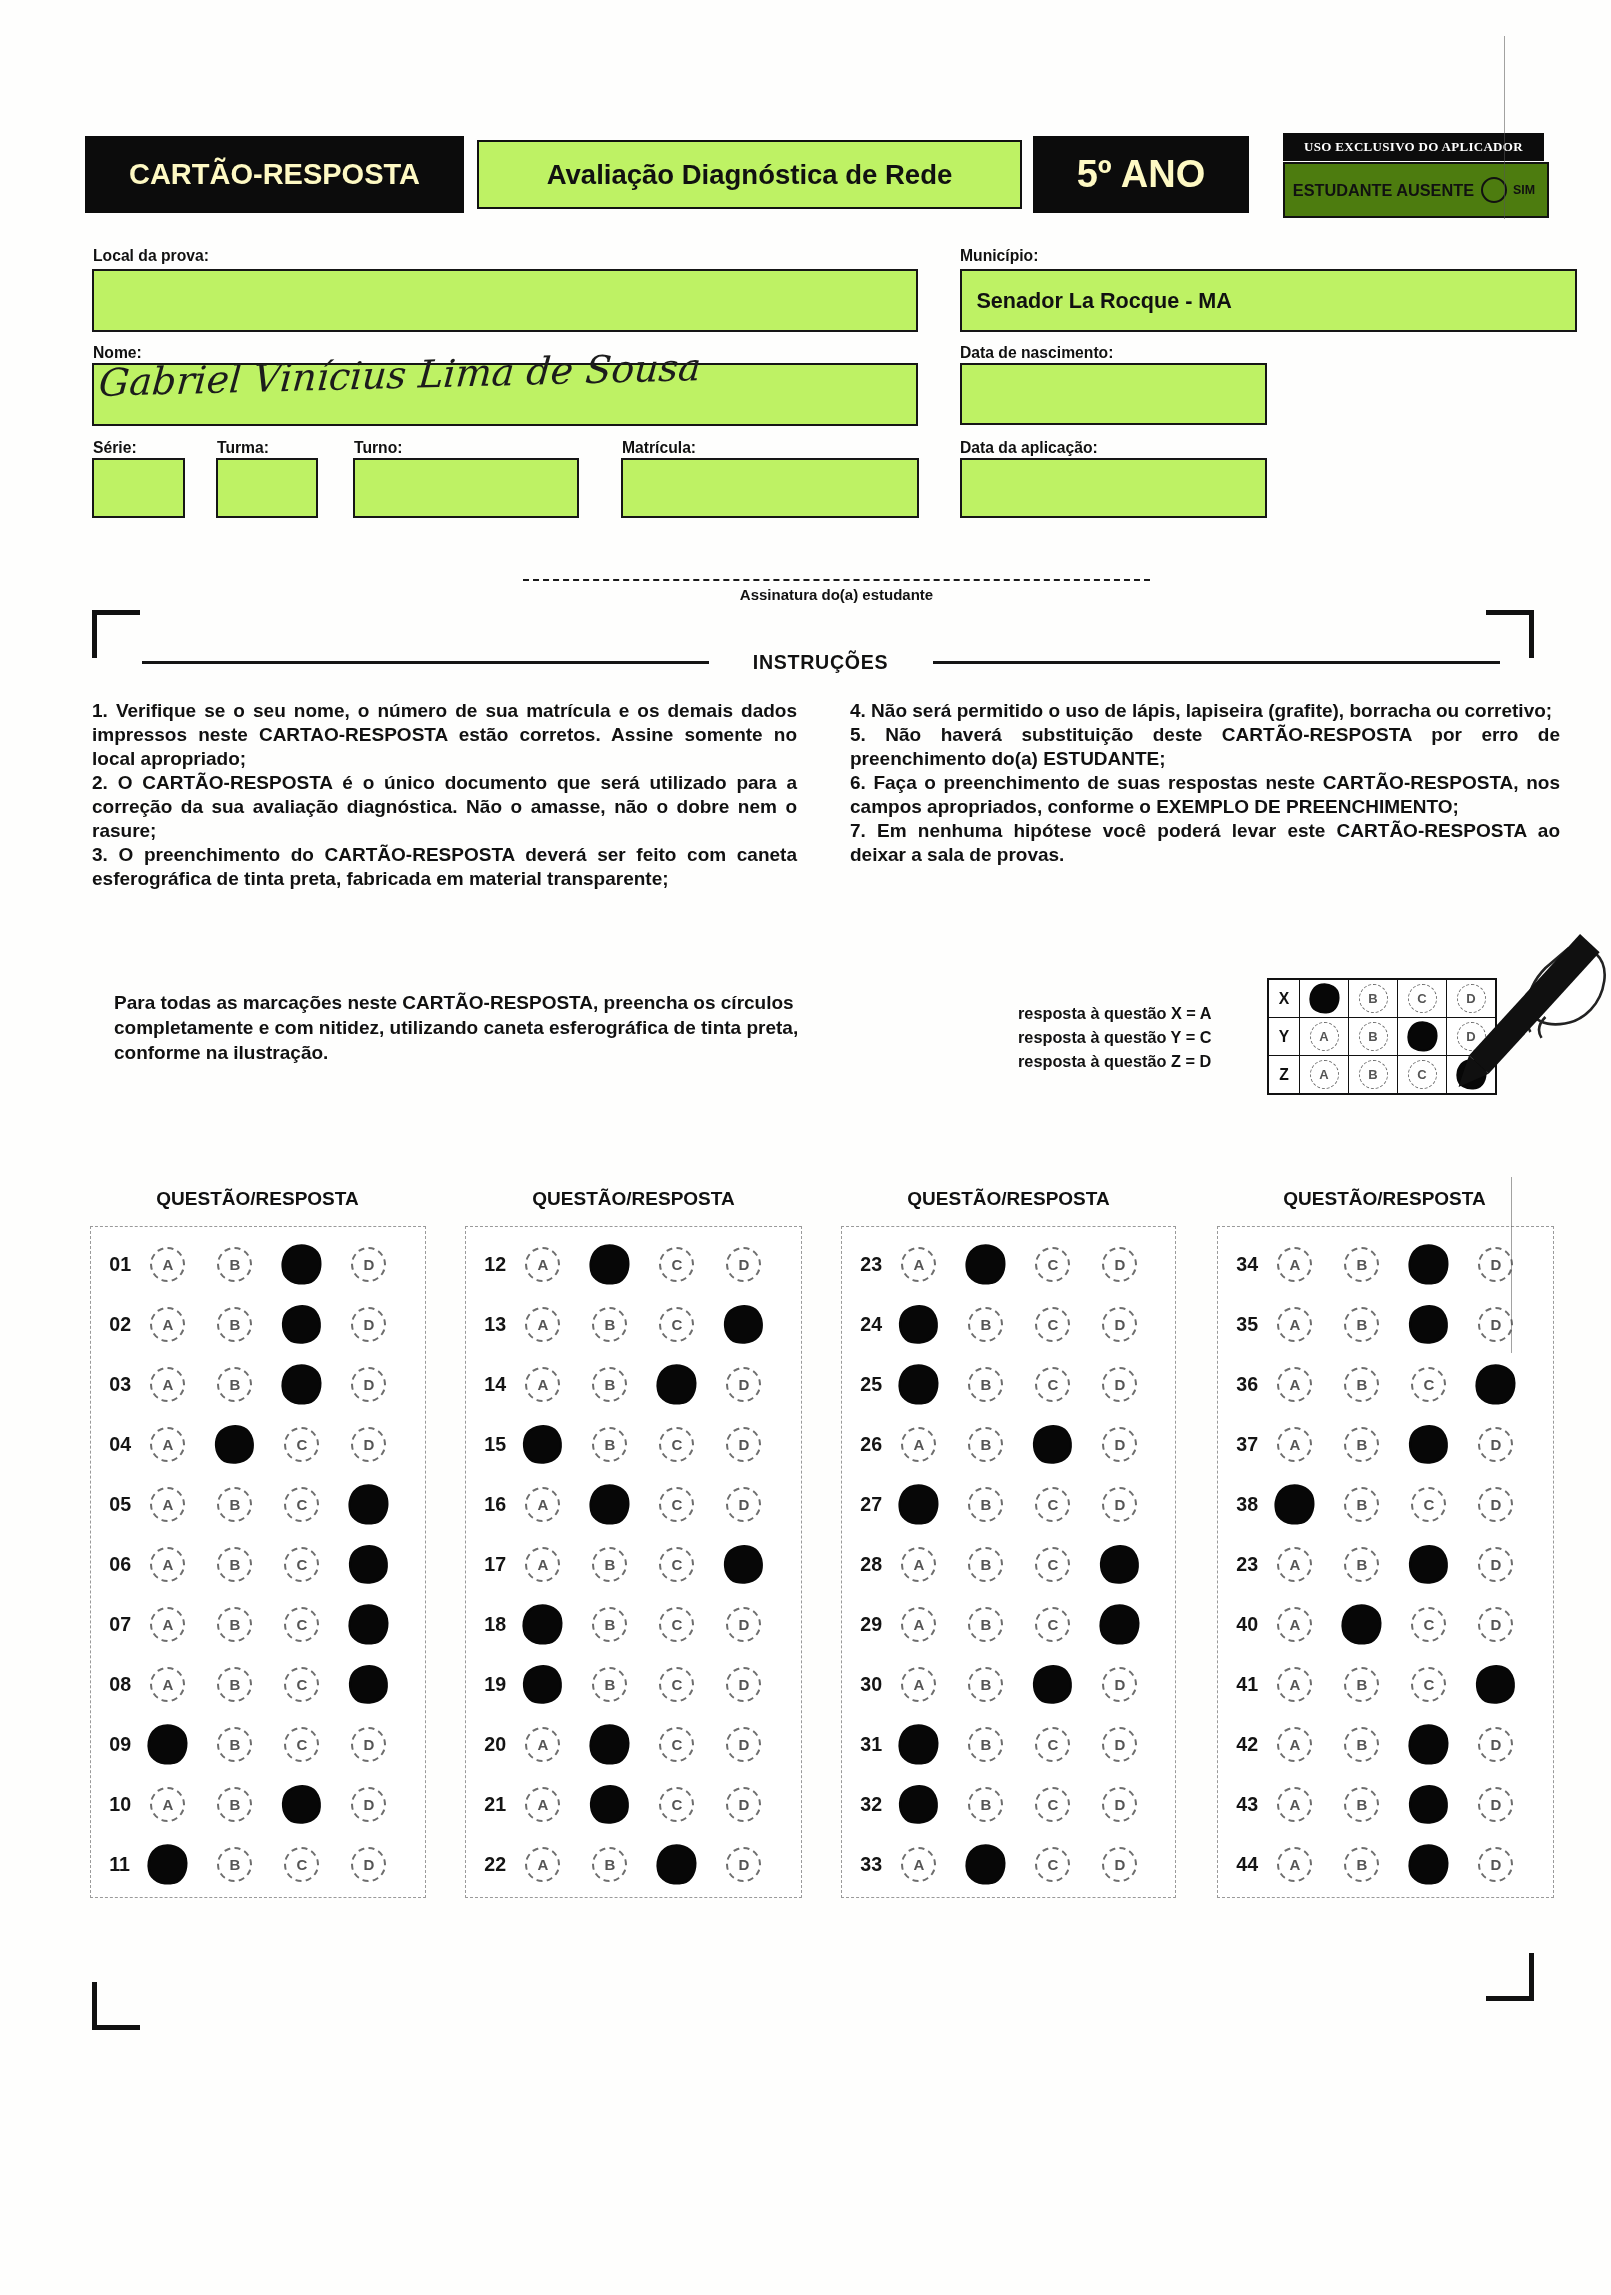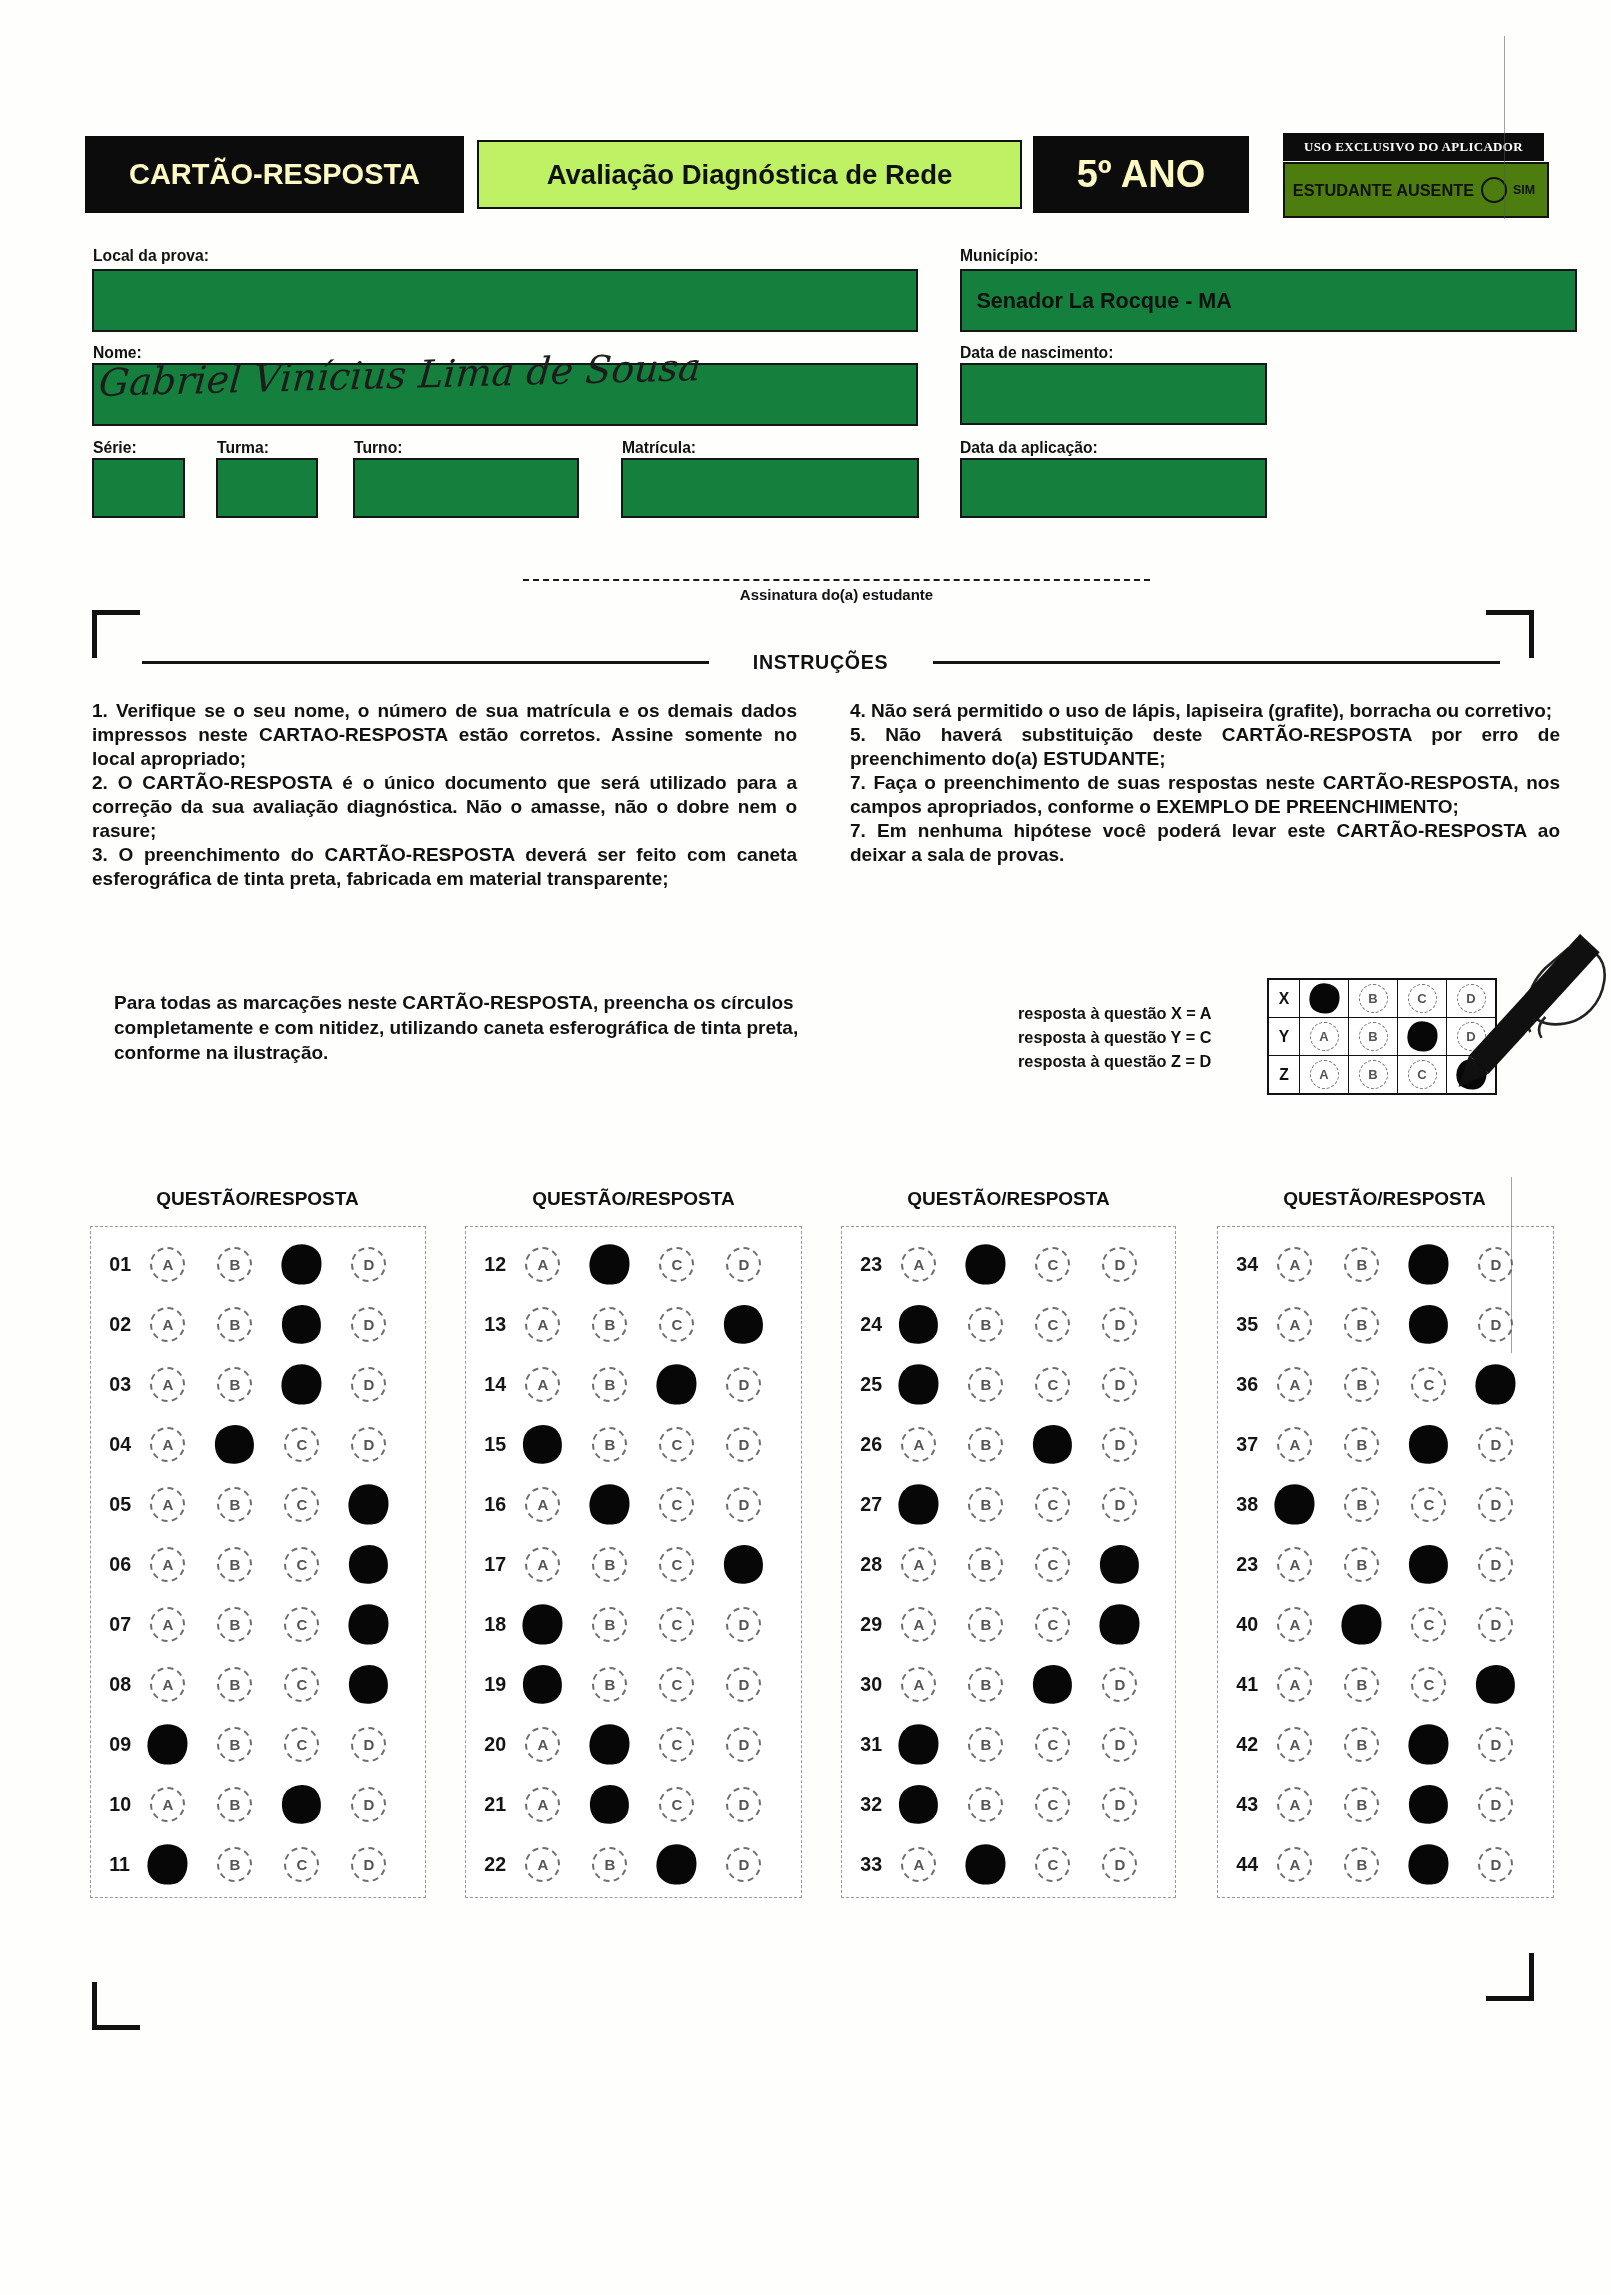--- a/index.html
+++ b/index.html
@@ -11,21 +11,21 @@
   
   .blackbox{background:#0c0c0c;color:#fef9c3;display:flex;align-items:center;justify-content:center;font-weight:bold;}
   .whitebox{background:#bef264;border:2.6px solid #111;display:flex;align-items:center;justify-content:center;font-weight:bold;text-align:center;}
   .strip{background:#0c0c0c;color:#fff;display:flex;align-items:center;justify-content:center;font-weight:bold;font-size:13px;letter-spacing:0.3px;}
   .absent-box{border:2px solid #111;background:#4d7c0f;display:flex;align-items:center;gap:6.5px;padding:0 7.8px;}
   .absent-label{font-weight:bold;font-size:16.3px;}
   .absent-circle{width:22px;height:22px;border:2px solid #111;border-radius:50%;flex:0 0 auto;}
   .absent-sim{font-weight:bold;font-size:12.4px;}
   
   .flabel{font-weight:bold;font-size:15.7px;}
-  .fbox{border:2px solid #161616;background:#15803d;}
+  .fbox{border:2px solid #161616;background:#bef264;}
   .fvalue{display:flex;align-items:center;padding-left:14.4px;font-weight:bold;font-size:21.6px;}
   .handwriting{
     font-family:"DejaVu Serif", serif; font-style:italic; font-size:38px; color:#1c1c1c;
     transform:rotate(-1.5deg) skewX(-6deg); white-space:nowrap;
   }
   
   .dotline{border-top:2.6px dashed #1a1a1a;}
   .sig-label{font-weight:bold;font-size:15px;text-align:center;}
   
   .mark{width:43px;height:43px;}
@@ -130,21 +130,21 @@
   <div class="abs hline" style="left:933px;top:661px;width:567px;"></div>
 
   <div class="abs instr-col" style="left:92px;top:699px;width:705px;">
       <p class="instr-item">1. Verifique se o seu nome, o número de sua matrícula e os demais dados impressos neste CARTAO-RESPOSTA estão corretos. Assine somente no local apropriado;</p>
       <p class="instr-item">2. O CARTÃO-RESPOSTA é o único documento que será utilizado para a correção da sua avaliação diagnóstica. Não o amasse, não o dobre nem o rasure;</p>
       <p class="instr-item">3. O preenchimento do CARTÃO-RESPOSTA deverá ser feito com caneta esferográfica de tinta preta, fabricada em material transparente;</p>
     </div>
   <div class="abs instr-col" style="left:850px;top:699px;width:710px;">
       <p class="instr-item">4. Não será permitido o uso de lápis, lapiseira (grafite), borracha ou corretivo;</p>
       <p class="instr-item">5. Não haverá substituição deste CARTÃO-RESPOSTA por erro de preenchimento do(a) ESTUDANTE;</p>
-      <p class="instr-item">7. Faça o preenchimento de suas respostas neste CARTÃO-RESPOSTA, nos campos apropriados, conforme o EXEMPLO DE PREENCHIMENTO;</p>
+      <p class="instr-item">6. Faça o preenchimento de suas respostas neste CARTÃO-RESPOSTA, nos campos apropriados, conforme o EXEMPLO DE PREENCHIMENTO;</p>
       <p class="instr-item">7. Em nenhuma hipótese você poderá levar este CARTÃO-RESPOSTA ao deixar a sala de provas.</p>
     </div>
 
   <div class="abs ex-par" style="left:114px;top:990px;width:761px;">Para todas as marcações neste CARTÃO-RESPOSTA, preencha os círculos completamente e com nitidez, utilizando caneta esferográfica de tinta preta, conforme na ilustração.</div>
   <div class="abs" style="left:1018px;top:1001px;">
       <div class="legend-line">resposta à questão X = A</div>
       <div class="legend-line">resposta à questão Y = C</div>
       <div class="legend-line">resposta à questão Z = D</div>
     </div>
   <div class="abs ex-grid" style="left:1267px;top:978px;">

